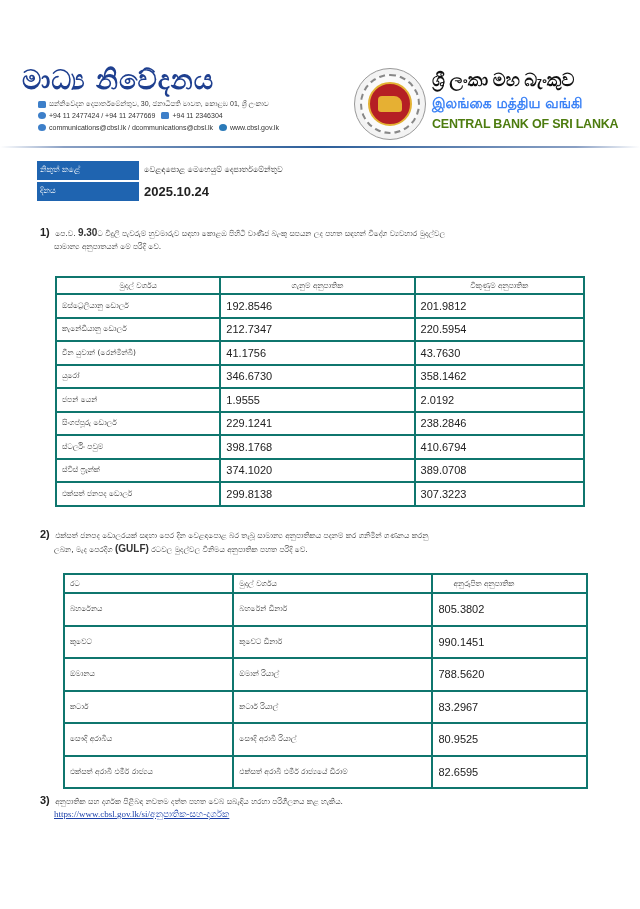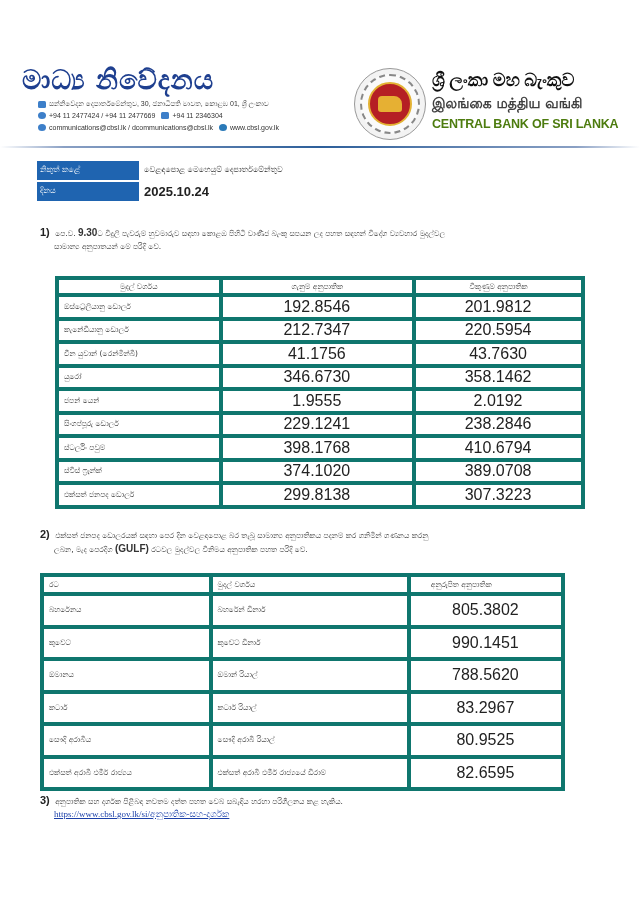--- a/index.html
+++ b/index.html
@@ -16,44 +16,44 @@
   .contact.l2 { top: 112px; }
   .contact.l3 { top: 124px; }
 
   .seal { position: absolute; left: 354px; top: 68px; width: 72px; height: 72px; border-radius: 50%; background: #f3f3f3; border: 1.5px solid #999; display: flex; align-items: center; justify-content: center; }
   .seal .ring { width: 60px; height: 60px; border-radius: 50%; border: 2px dashed #888; display: flex; align-items: center; justify-content: center; background: #fafafa; }
   .seal .inner { width: 44px; height: 44px; border-radius: 50%; background: #b51f24; border: 2px solid #e3b233; display: flex; align-items: center; justify-content: center; }
   .seal .lion { width: 24px; height: 16px; background: #e6b033; border-radius: 4px 8px 3px 3px; }
 
   .bank-names { position: absolute; left: 432px; top: 68px; }
   .bank-names .si { font-size: 18px; font-weight: bold; color: #111; line-height: 24px; font-family: Liberation Serif, serif; }
-  .bank-names .ta { font-size: 14px; font-weight: bold; color: #404040; line-height: 22px; font-family: "DejaVu Sans", sans-serif; }
+  .bank-names .ta { font-size: 14px; font-weight: bold; color: #3b82f6; line-height: 22px; font-family: "DejaVu Sans", sans-serif; }
   .bank-names .en { font-size: 12.5px; font-weight: bold; color: #4d7c0f; line-height: 20px; letter-spacing: -0.2px; }
 
   .rule { position: absolute; left: 0; top: 146px; width: 640px; height: 2px; background: linear-gradient(to right, rgba(255,255,255,0), #8aa0c4 10%, #2d5f9a 50%, #8aa0c4 90%, rgba(255,255,255,0)); }
 
   .info { position: absolute; left: 37px; top: 160px; }
   .info-row { display: flex; align-items: center; height: 20px; margin-bottom: 1px; }
   .info-label { width: 102px; height: 19px; background: #1f64b0; color: #fff; font-size: 8px; padding-left: 3px; display: flex; align-items: center; font-family: "DejaVu Sans", sans-serif; }
   .info-value { padding-left: 5px; font-size: 8px; color: #222; font-family: "DejaVu Sans", sans-serif; }
   .info-value.date { font-size: 13px; font-weight: bold; font-family: "Liberation Sans", sans-serif; }
 
   .para { position: absolute; left: 40px; width: 550px; font-size: 7.5px; line-height: 13px; color: #333; font-family: "DejaVu Sans", sans-serif; }
   .para .num { font-size: 11px; font-weight: bold; color: #222; font-family: "Liberation Sans", sans-serif; margin-right: 3px; }
   .para .b { font-weight: bold; font-size: 10px; font-family: "Liberation Sans", sans-serif; }
   .para .indent { padding-left: 14px; display: block; }
   .para a { color: #1a3fa8; text-decoration: underline; font-family: "Liberation Serif", serif; font-size: 9px; }
 
   table { position: absolute; border-collapse: collapse; }
-  td, th { border: 4px solid #0f766e; font-size: 7.5px; color: #333; font-weight: normal; font-family: "DejaVu Sans", sans-serif; }
-  .num-cell { text-align: center; font-family: "Liberation Sans", sans-serif; font-size: 16px; padding-right: 6px; color: #222; }
+  td, th { border: 2px solid #0f766e; font-size: 7.5px; color: #333; font-weight: normal; font-family: "DejaVu Sans", sans-serif; }
+  .num-cell { text-align: left; font-family: "Liberation Sans", sans-serif; font-size: 11px; padding-right: 6px; color: #222; }
   .t1 { left: 55px; top: 276px; width: 530px; }
   .t1 th { height: 17px; text-align: center; }
   .t1 td { height: 23.5px; padding-left: 5px; }
-  .t2 { left: 40px; top: 573px; width: 525px; }
+  .t2 { left: 63px; top: 573px; width: 525px; }
   .t2 th { height: 19px; text-align: left; padding-left: 5px; }
   .t2 th.c3 { text-align: left; padding-left: 20px; }
   .t2 td { height: 32.5px; padding-left: 5px; }
 </style>
 </head>
 <body>
 
 <div class="header">
   <div class="title">මාධ්‍ය නිවේදනය</div>
   <div class="contact l1">

